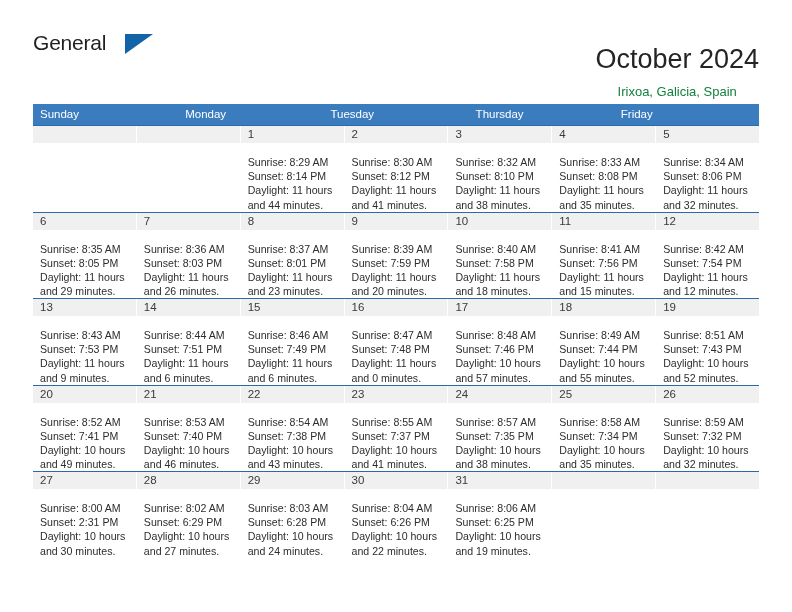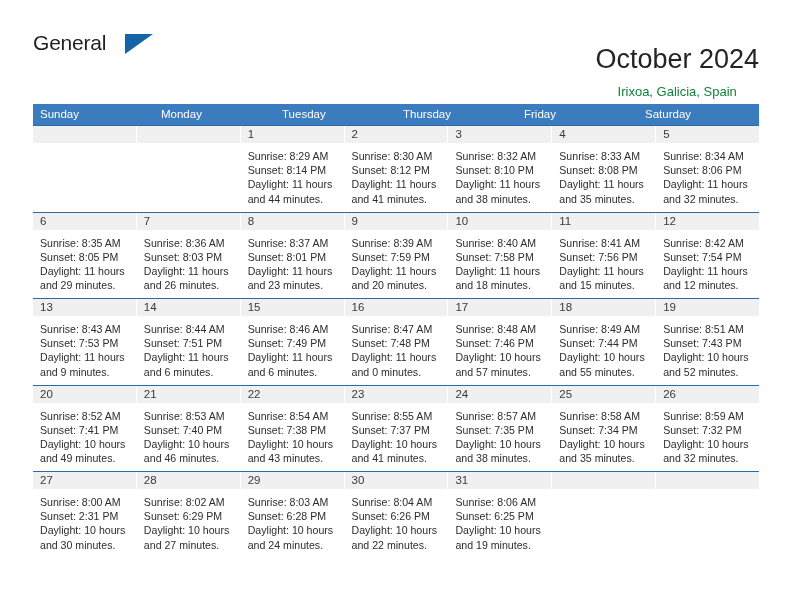--- a/index.html
+++ b/index.html
@@ -126,21 +126,21 @@
     background: #f0f0f0;
     height: 17px;
     font-size: 11.5px;
     line-height: 17px;
     color: #3a3a3a;
     padding-left: 7px;
     box-sizing: border-box;
     white-space: nowrap;
   }
   .day-body {
-    padding: 6px 7px 0 7px;
+    padding: 12px 7px 0 7px;
   }
   .day-body div {
     font-size: 10.6px;
     line-height: 14.2px;
     color: #2d2d2d;
     white-space: nowrap;
   }
 </style>
 </head>
 <body>
@@ -164,21 +164,20 @@
   </div>
 
   <div class="calendar">
 
     <div class="dow-row">
       <div class="dow">Sunday</div>
       <div class="dow">Monday</div>
       <div class="dow">Tuesday</div>
       <div class="dow">Thursday</div>
       <div class="dow">Friday</div>
-      <div class="dow">Saturday</div>
     </div>
 
     <div class="week">
       <div class="day empty">
         <div class="day-num"></div>
 
       </div>
       <div class="day empty">
         <div class="day-num"></div>
 

